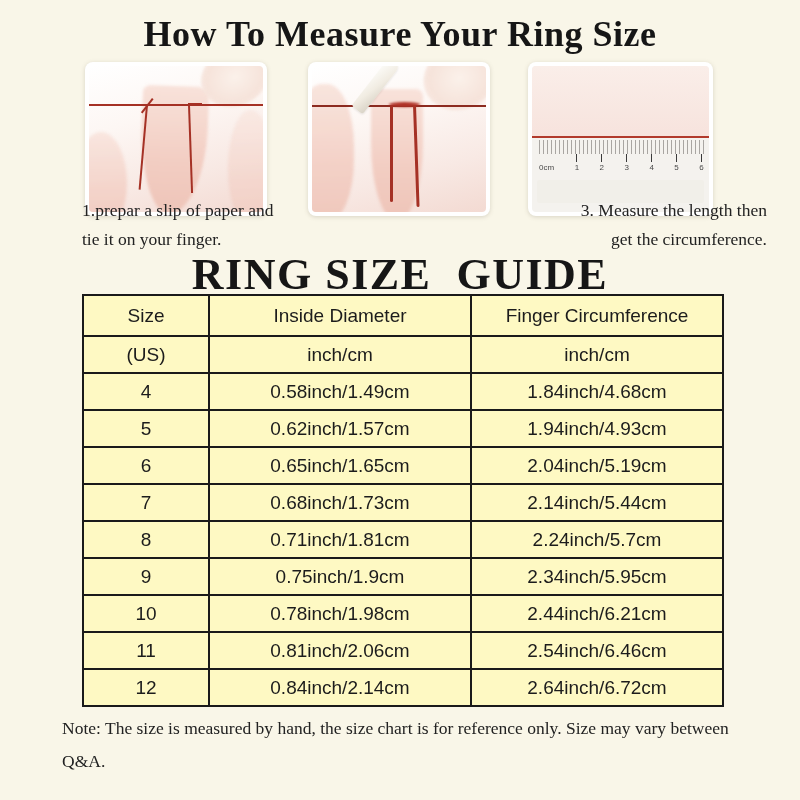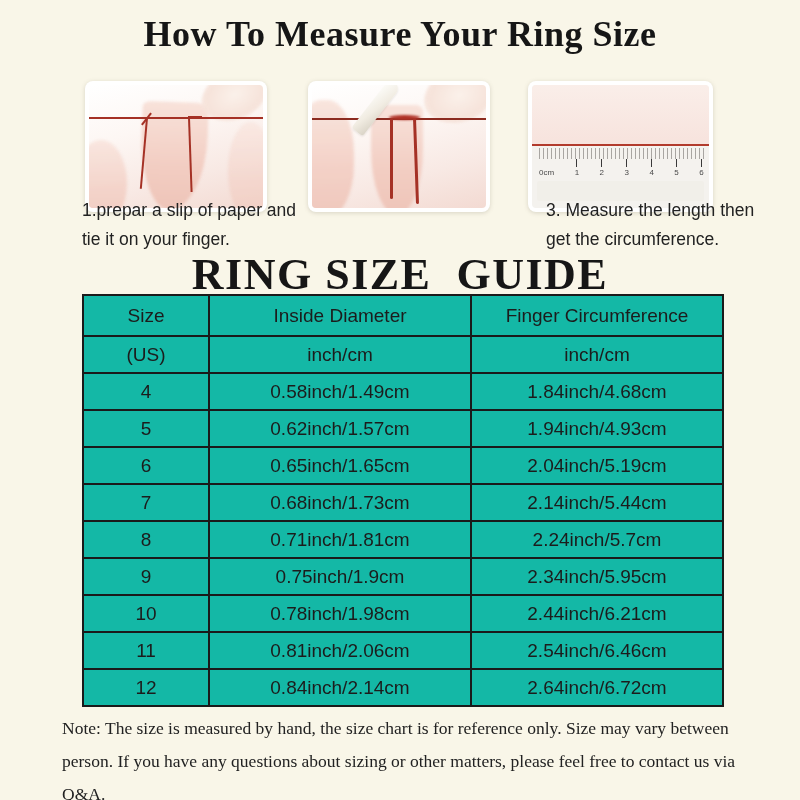--- a/index.html
+++ b/index.html
@@ -36,22 +36,22 @@
     font-weight: 700;
     font-size: 44px;
     letter-spacing: 1.5px;
     color: #161616;
     white-space: pre;
   }
 
   
   .photo-card {
     position: absolute;
-    top: 81px;
-    height: 131px;
+    top: 62px;
+    height: 154px;
     background: #ffffff;
     border-radius: 8px;
     padding: 4px;
     box-shadow: 0 1px 4px rgba(120,110,90,0.25);
   }
   .photo-card.c1 { left: 85px;  width: 182px; }
   .photo-card.c2 { left: 308px; width: 182px; }
   .photo-card.c3 { left: 528px; width: 185px; }
   .photo {
     position: relative;
@@ -155,39 +155,39 @@
     position: absolute; left: 3%; right: 3%; top: 78%; height: 16%;
     background: #f1efe9;
     border-radius: 2px;
   }
 
   
   .caption {
     position: absolute;
     top: 196px;
     width: 235px;
-    font-family: Liberation Sans, sans-serif;
+    font-family: Liberation Serif, serif;
     font-size: 17.5px;
     color: #222222;
   }
   .caption .cap-line {
     white-space: pre;
     line-height: 29px;
   }
   .caption.cap1 { left: 82px; }
   .caption.cap2 { left: 305px; }
-  .caption.cap3 { left: 546px; }
+  .caption.cap3 { left: 532px; text-align: right; }
 
   
   .size-table {
     position: absolute;
     left: 82px; top: 294px;
     width: 640px;
     border-collapse: collapse;
-    background: #14b8a6;
+    background: #fef9c3;
     font-family: "Liberation Sans", sans-serif;
     font-size: 19px;
     color: #1c1c1c;
     table-layout: fixed;
   }
   .size-table td {
     border: 2px solid #1a1a1a;
     text-align: center;
     vertical-align: middle;
     height: 37px;
@@ -335,17 +335,16 @@
         <tr>
           <td>12</td>
           <td>0.84inch/2.14cm</td>
           <td>2.64inch/6.72cm</td>
         </tr>
       </tbody>
   </table>
 
   <div class="note">
     <div class="note-line">Note: The size is measured by hand, the size chart is for reference only. Size may vary between</div>
-    <div class="note-line">person. If you have any questions about sizing or other matters, please feel free to contact us via</div>
     <div class="note-line">Q&amp;A.</div>
   </div>
 
 </div>
 
 </body></html>

